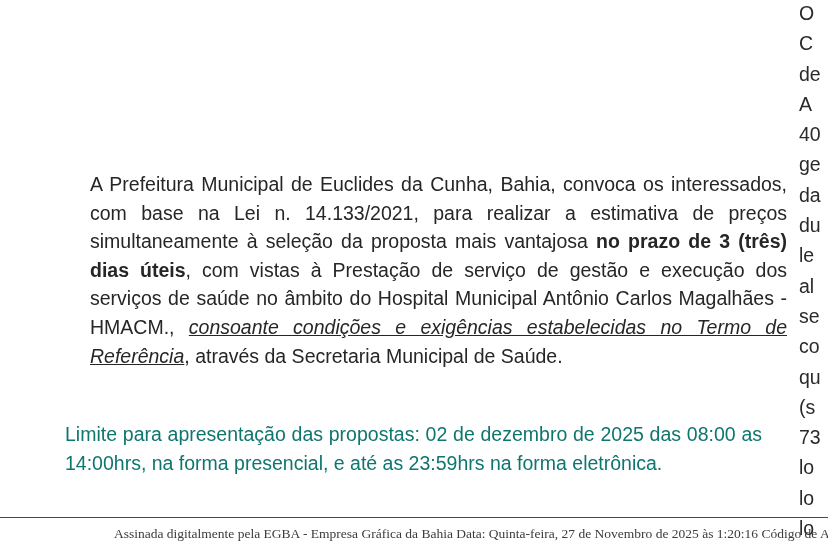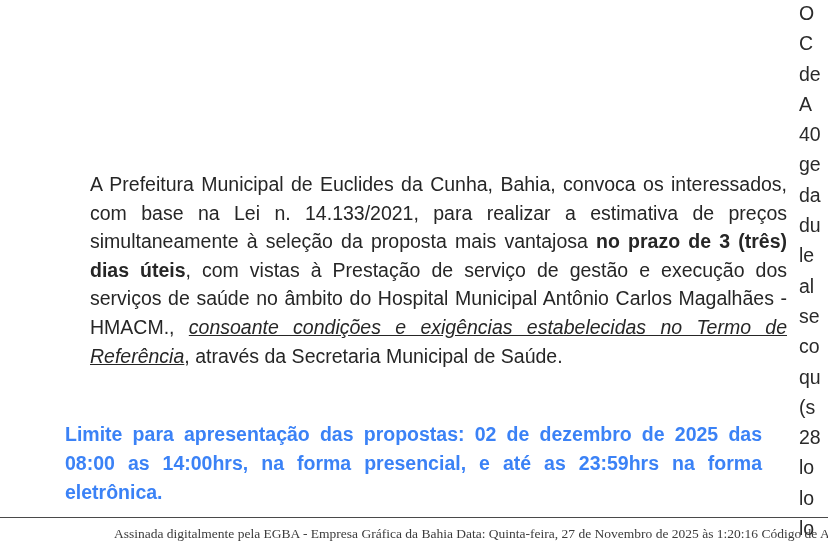--- a/index.html
+++ b/index.html
@@ -43,23 +43,23 @@
     font-style: italic;
     text-decoration: underline;
   }
   .deadline-para {
     position: absolute;
     left: 65px;
     top: 420px;
     width: 697px;
     font-size: 19.5px;
     line-height: 28.8px;
-    font-weight: bold;
+    font-weight: normal;
     text-align: justify;
-    color: #3b82f6;
+    color: #0f766e;
   }
   .right-column {
     position: absolute;
     left: 799px;
     top: -2px;
     width: 29px;
     height: 540px;
     overflow: hidden;
     font-size: 19.5px;
     line-height: 30.3px;
@@ -103,21 +103,21 @@
     <div class="rc-line">40</div>
     <div class="rc-line">ge</div>
     <div class="rc-line">da</div>
     <div class="rc-line">du</div>
     <div class="rc-line">le</div>
     <div class="rc-line">al</div>
     <div class="rc-line">se</div>
     <div class="rc-line">co</div>
     <div class="rc-line">qu</div>
     <div class="rc-line">(s</div>
-    <div class="rc-line">28</div>
+    <div class="rc-line">73</div>
     <div class="rc-line">lo</div>
     <div class="rc-line">lo</div>
     <div class="rc-line">lo</div>
   </div>
 
   <div class="footer-rule"></div>
   <div class="footer-text">Assinada digitalmente pela EGBA - Empresa Gráfica da Bahia Data: Quinta-feira, 27 de Novembro de 2025 às 1:20:16 Código de Autentic</div>
 
 </div>
 

